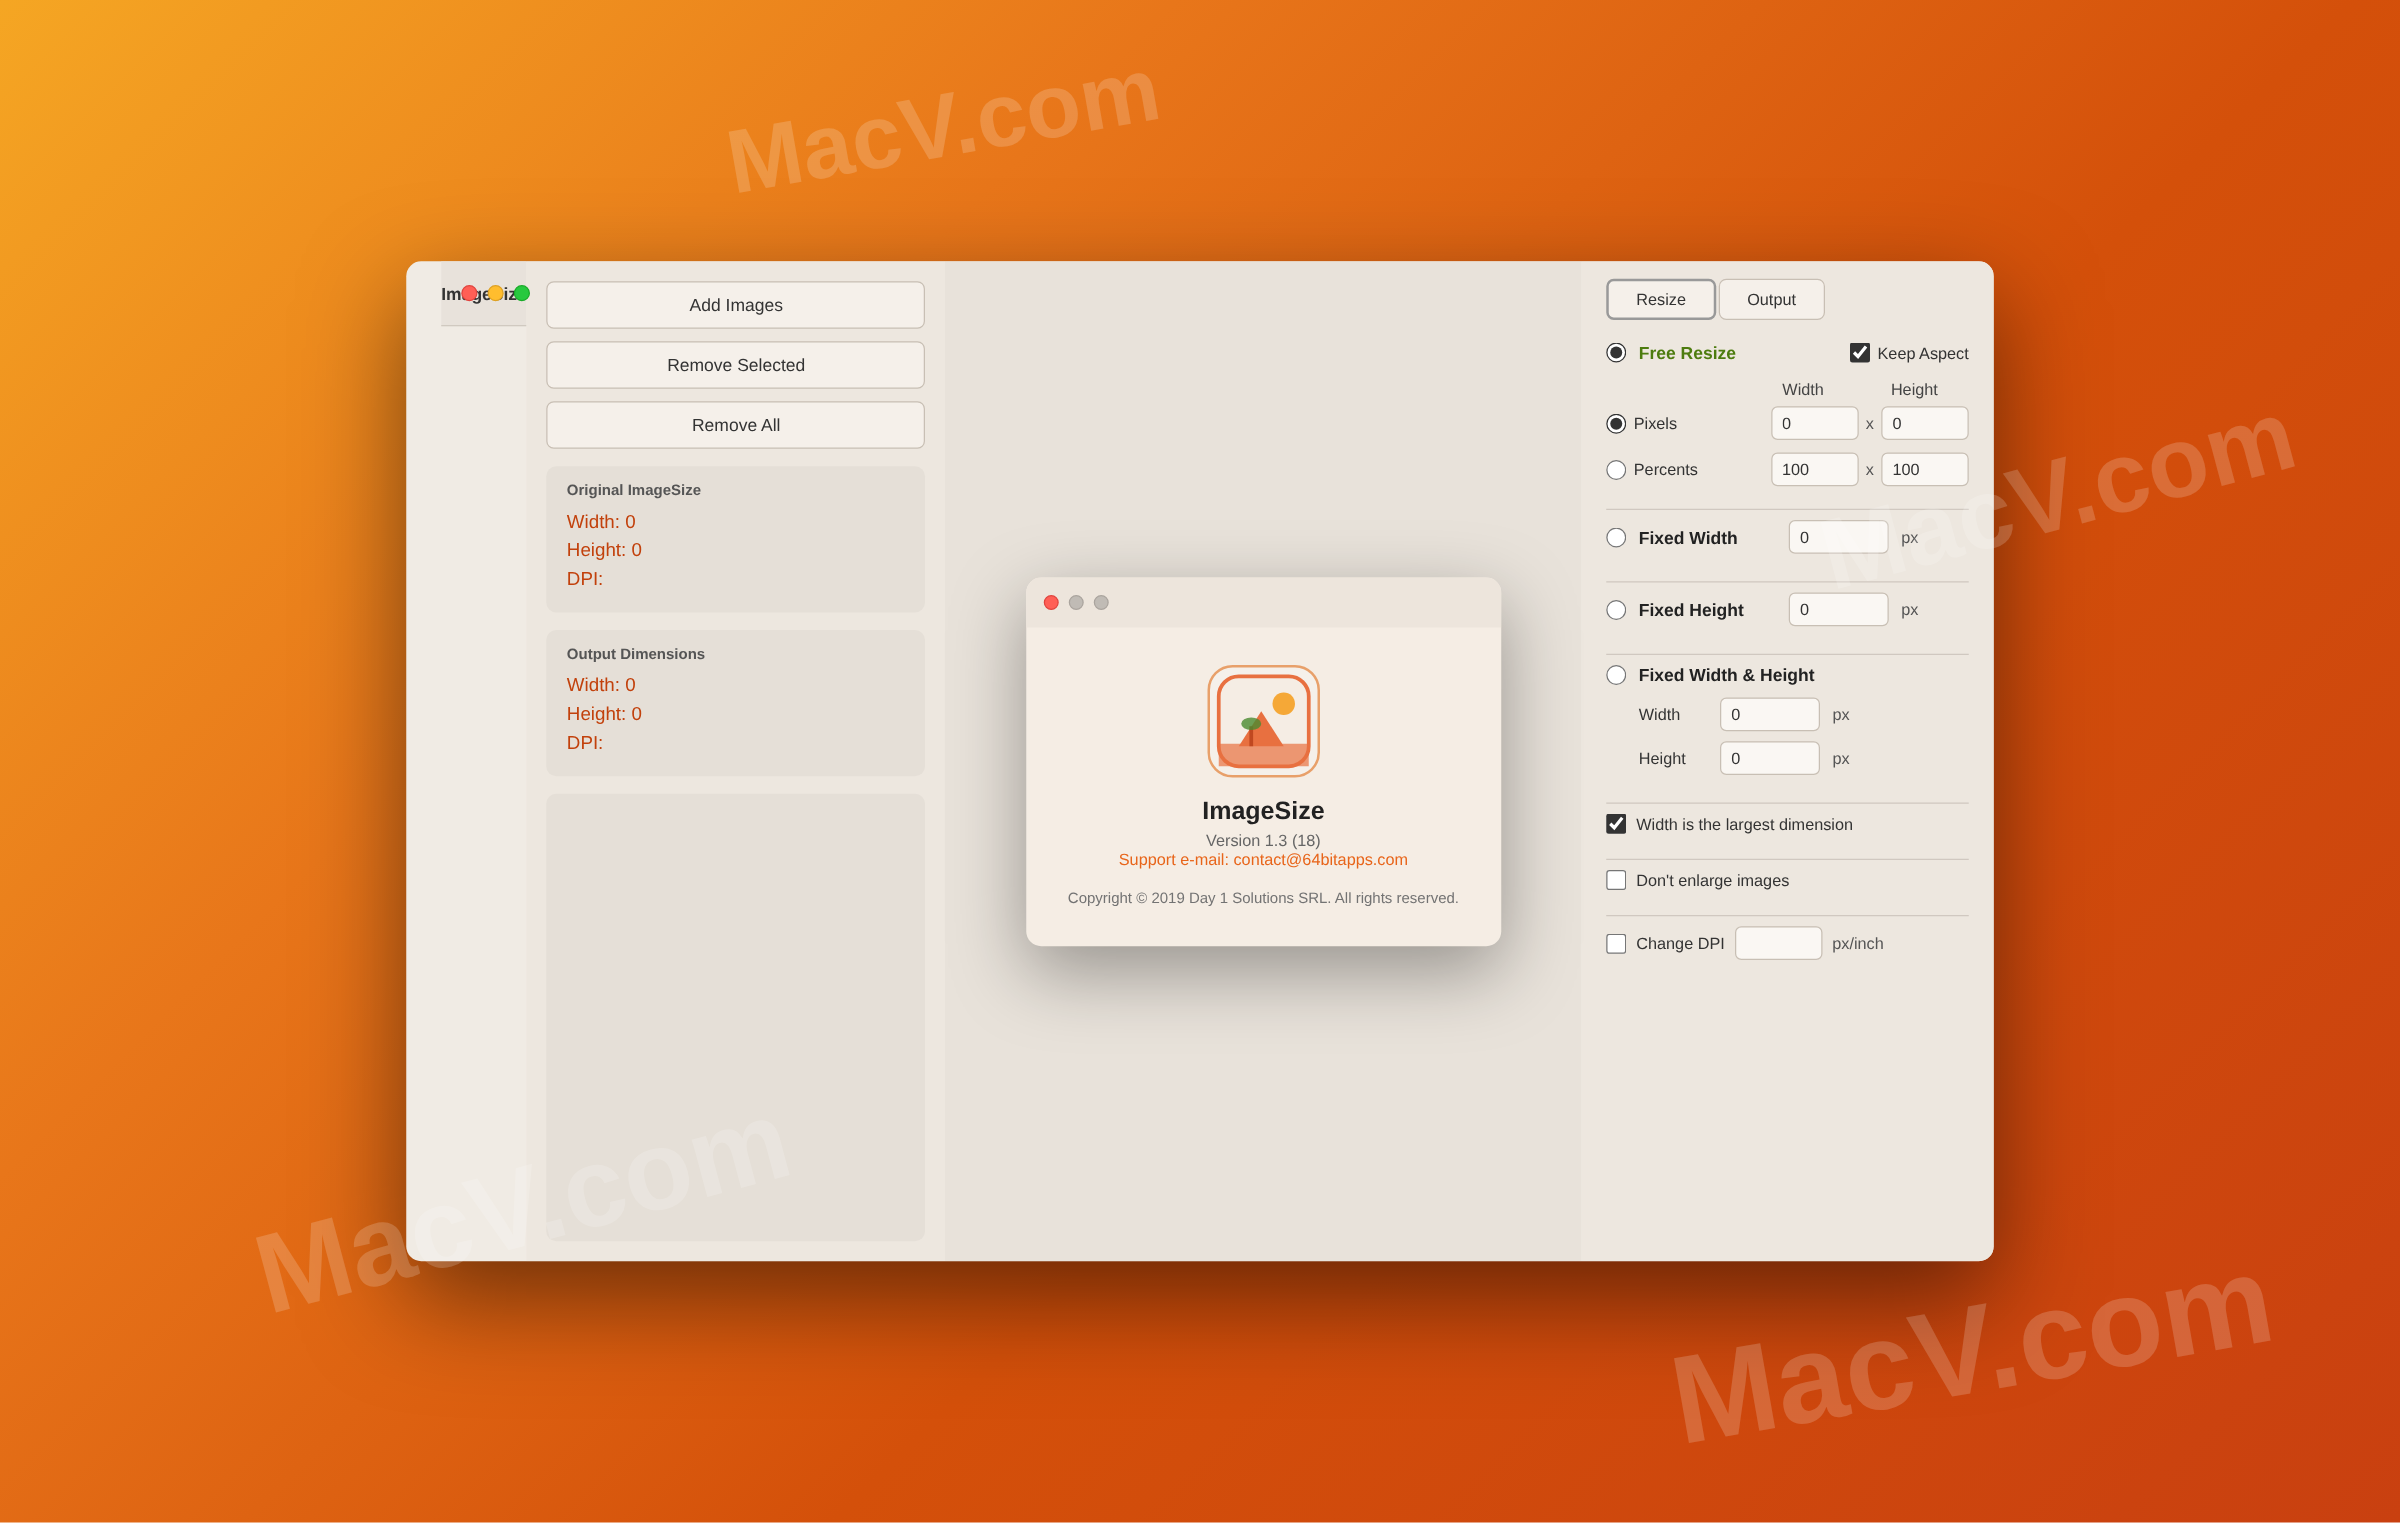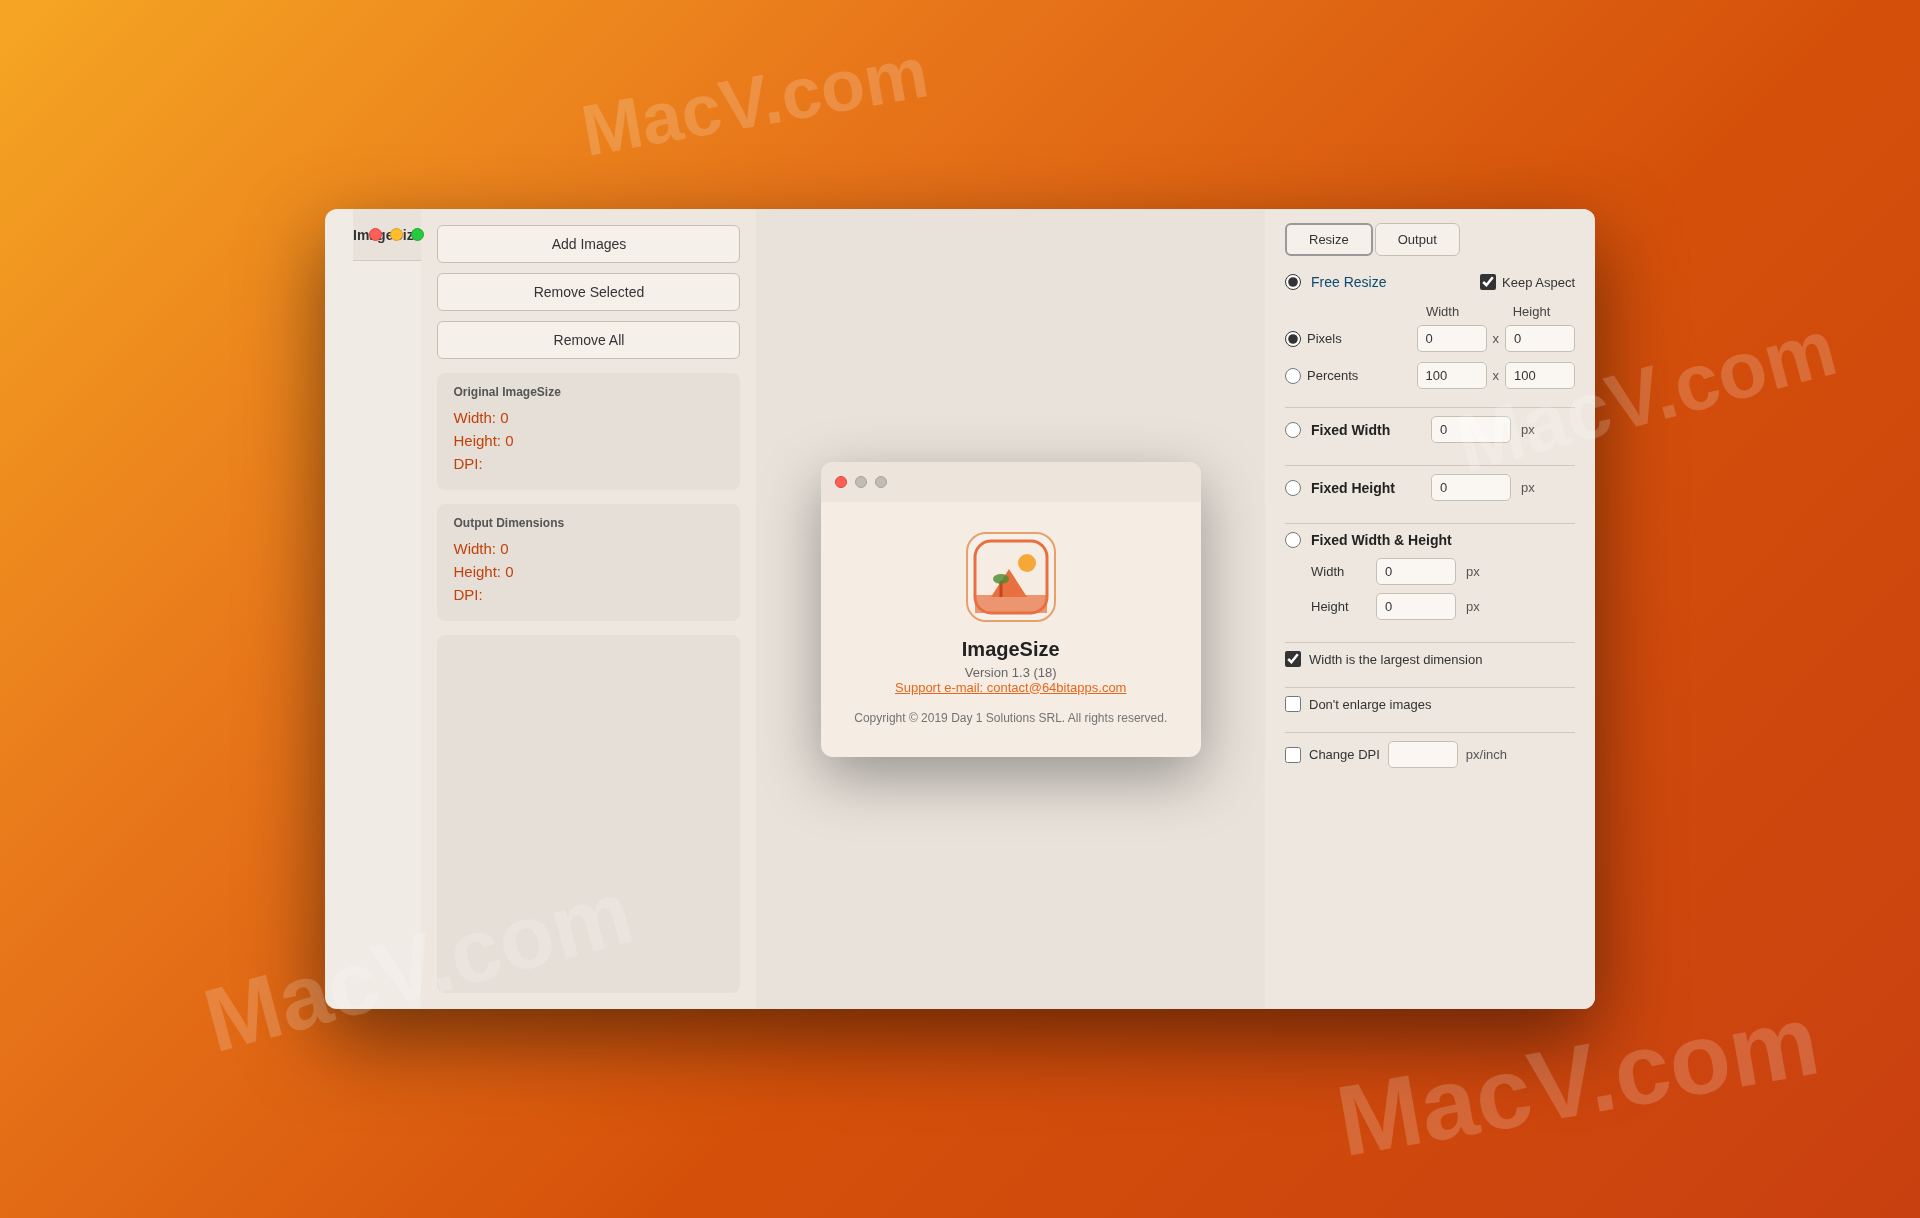--- a/index.html
+++ b/index.html
@@ -211,21 +211,20 @@
 
     .about-version {
       font-size: 13px;
       color: #666;
     }
 
     .about-email {
       font-size: 13px;
       color: #e8651a;
       margin-bottom: 14px;
-      text-decoration: underline;
     }
 
     .about-copyright {
       font-size: 12px;
       color: #737373;
       line-height: 1.5;
     }
 
     
     .right-panel {
@@ -278,22 +277,22 @@
 
     .checkbox-input {
       width: 16px;
       height: 16px;
       accent-color: #333;
       cursor: pointer;
     }
 
     .option-label {
       font-size: 14px;
-      font-weight: 400;
-      color: #0c4a6e;
+      font-weight: 700;
+      color: #4d7c0f;
     }
 
     .keep-aspect-row {
       display: flex;
       align-items: center;
       gap: 6px;
       margin-left: auto;
     }
 
     .keep-aspect-label {

